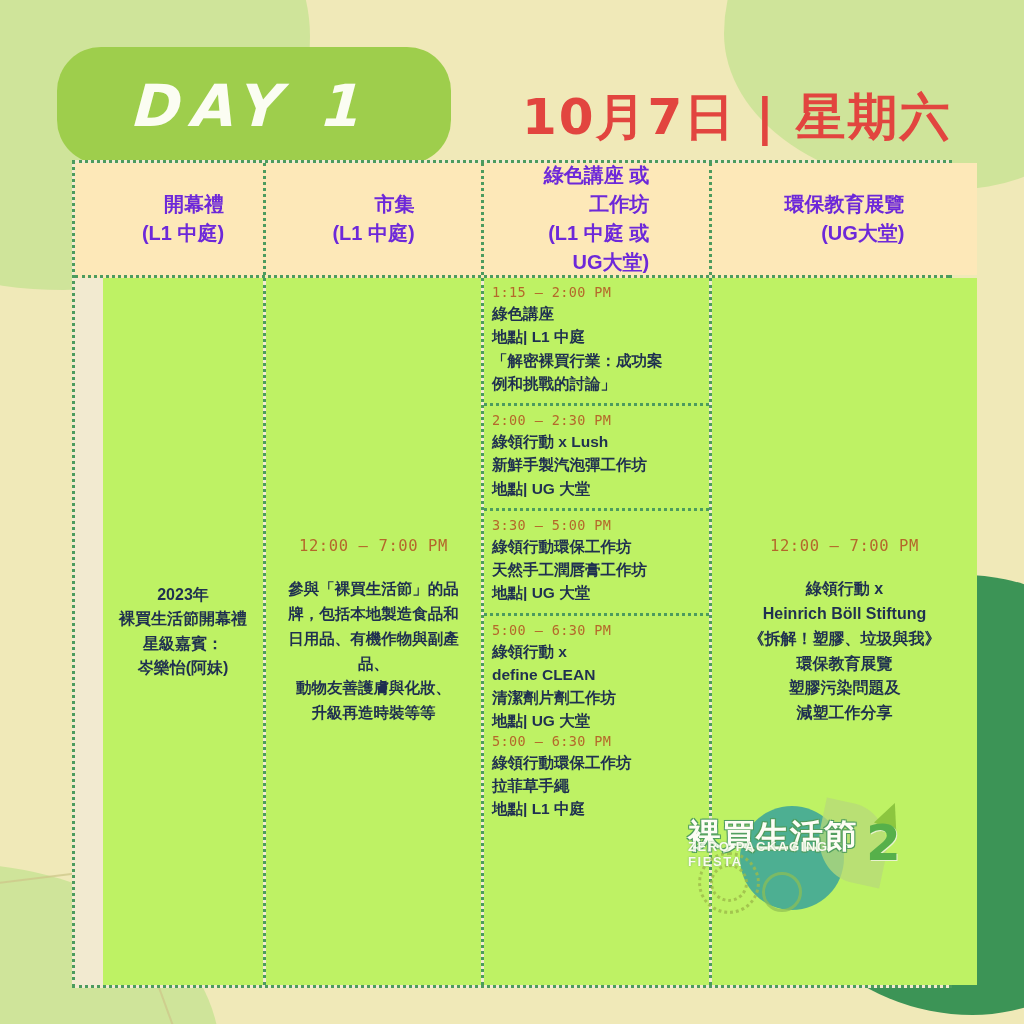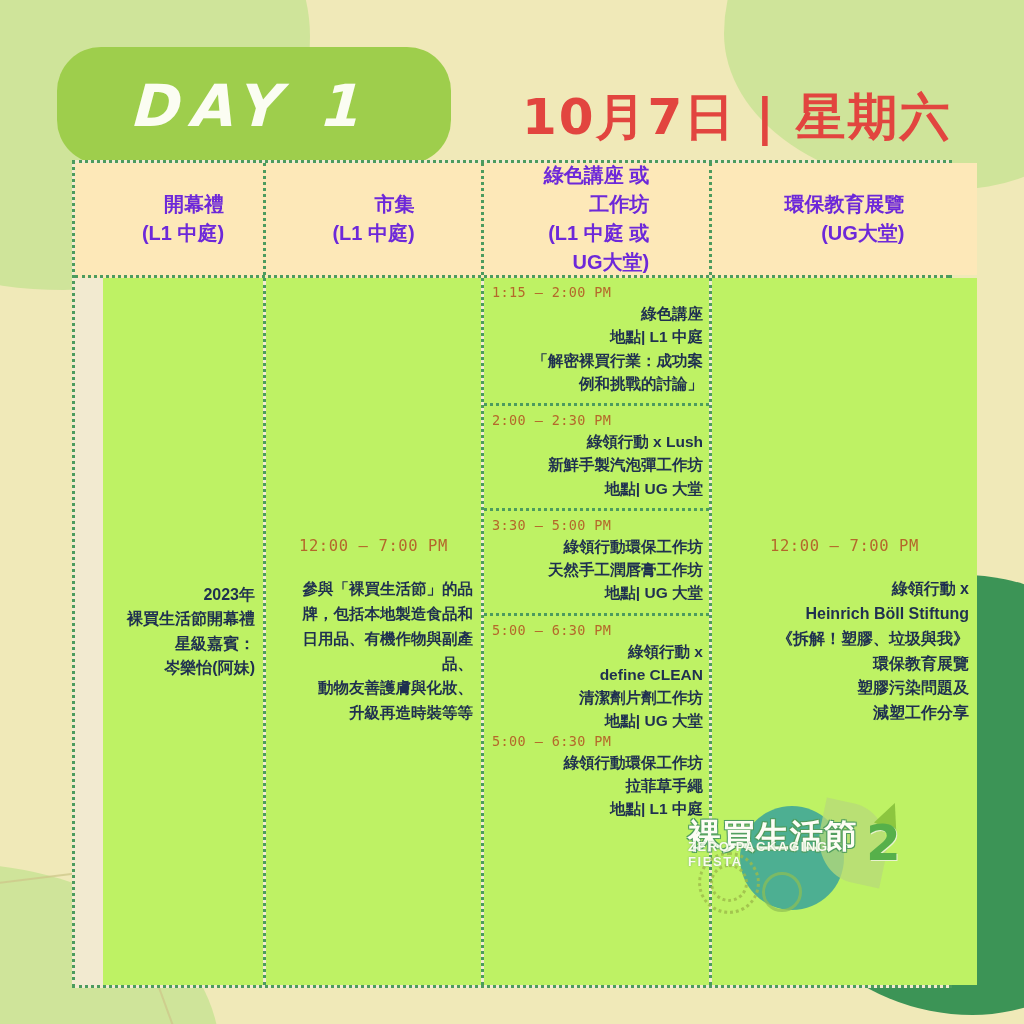--- a/index.html
+++ b/index.html
@@ -88,21 +88,21 @@
     color:#b4682b;font-size:15.5px;font-weight:normal;letter-spacing:.6px;
     font-family:"DejaVu Sans Mono","Liberation Mono",monospace;
     margin-bottom:22px;
   }
   .time-inline{
     color:#b4682b;font-size:13.5px;letter-spacing:.4px;
     font-family:"DejaVu Sans Mono","Liberation Mono",monospace;
     margin-bottom:2px;display:block;
   }
   .body-text{
-    color:#1f3050;font-size:16px;font-weight:bold;line-height:1.52;text-align:right;
+    color:#1f3050;font-size:16px;font-weight:bold;line-height:1.52;
   }
   .body-text .ln{display:block;}
   .col2-text{font-size:15.5px;line-height:1.6;}
   .col4-text{font-size:16px;line-height:1.55;}
 
   
   .session{
     padding:6px 6px 8px 8px;box-sizing:border-box;
     border-bottom:3px dotted #4c9b5e;
   }

